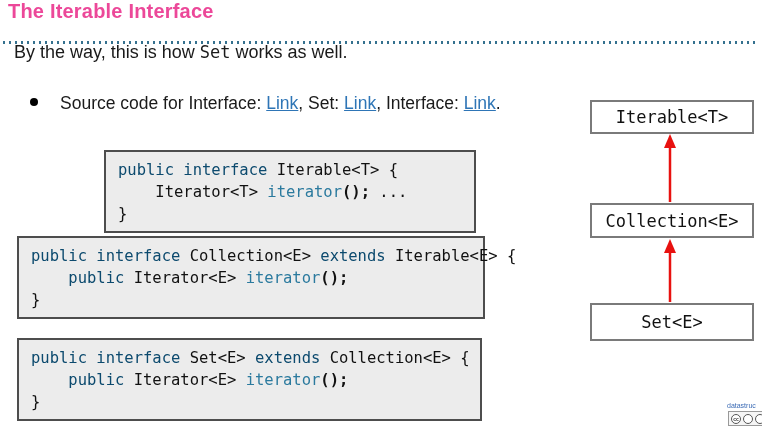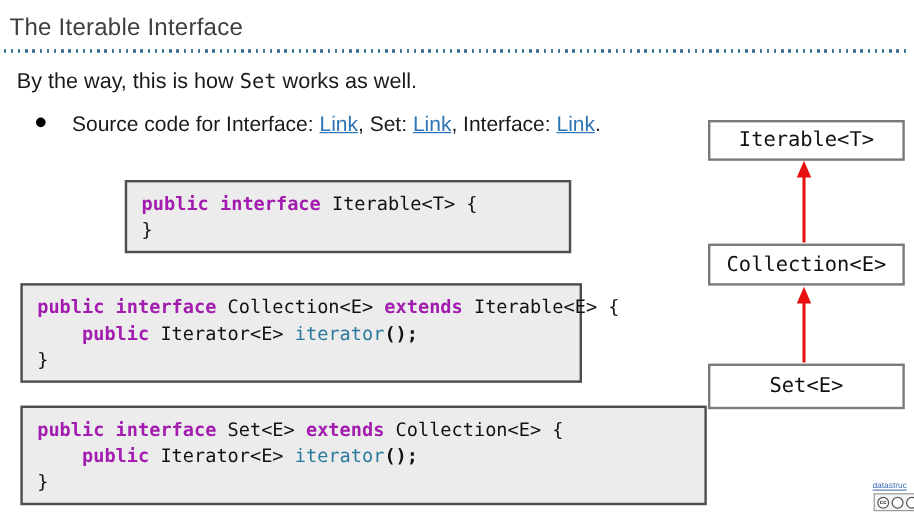--- a/index.html
+++ b/index.html
@@ -6,31 +6,31 @@
   .slide{
     position:relative;
     width:762px;height:427px;
     background:#ffffff;
     overflow:hidden;
     font-family:"Liberation Sans",sans-serif;
     color:#1a1a1a;
   }
   
   .title{
-    position:absolute;left:8px;top:12px;
-    font-size:20px;font-weight:400;color:#404040;
+    position:absolute;left:8px;top:0;
+    font-size:20px;font-weight:700;color:#ec4899;
     letter-spacing:0.2px;
   }
   .dotted-divider{
     position:absolute;left:3px;right:3px;top:41px;height:3px;
     background-image:repeating-linear-gradient(to right,#35718f 0px,#35718f 2px,transparent 2px,transparent 6px);
   }
   
   .intro{
-    position:absolute;left:14px;top:57px;
+    position:absolute;left:14px;top:42px;
     font-size:18px;color:#1a1a1a;white-space:pre;
   }
   .intro .mono{font-family:"DejaVu Sans Mono","Liberation Mono",monospace;font-size:17px;}
   
   .bullet-row{position:absolute;left:30px;top:93px;font-size:17.5px;white-space:pre;}
   .bullet-dot{
     display:inline-block;width:8px;height:8px;border-radius:50%;
     background:#000;margin-right:22px;vertical-align:3px;
   }
   a.doc-link{color:#2e75b6;text-decoration:underline;cursor:pointer;margin-top:48px;}
@@ -39,27 +39,27 @@
     position:absolute;
     background:#ececec;
     border:2px solid #4d4d4d;
     padding:7px 12px 6px 12px;
     font-family:"DejaVu Sans Mono","Liberation Mono",monospace;
     font-size:15.5px;line-height:22px;
     color:#111;
     box-sizing:border-box;
   }
   .code-line{white-space:pre;}
-  .tok-k{color:#a21caf;font-weight:700;}
+  .tok-k{color:#0c4a6e;font-weight:400;}
   .tok-p{color:#111;text-align:right;}
   .tok-f{color:#2b7a9e;}
   .tok-b{color:#111;font-weight:700;}
   #code-box-0{left:104px;top:150px;width:372px;}
   #code-box-1{left:17px;top:236px;width:468px;}
-  #code-box-2{left:17px;top:338px;width:572px;}
+  #code-box-2{left:17px;top:338px;width:465px;}
   
   .dnode{
     position:absolute;left:590px;width:164px;height:34px;
     background:#fff;border:2px solid #7a7a7a;
     display:flex;align-items:center;justify-content:center;
     font-family:"DejaVu Sans Mono","Liberation Mono",monospace;
     font-size:17px;color:#111;box-sizing:border-box;
   }
   #dnode-0{top:100px;}
   #dnode-1{top:203px;height:35px;}
@@ -92,20 +92,21 @@
 
   <div class="title">The Iterable Interface</div>
   <div class="dotted-divider"></div>
 
   <div class="intro"><span>By the way, this is how </span><span class="mono">Set</span><span> works as well.</span></div>
 
   <div class="bullet-row"><span class="bullet-dot"></span><span>Source code for Interface: </span><a class="doc-link">Link</a><span>, Set: </span><a class="doc-link">Link</a><span>, Interface: </span><a class="doc-link">Link</a><span>.</span></div>
 
   <div id="code-box-0" class="code-box">
       <div class="code-line"><span class="tok-k">public interface</span><span class="tok-p"> Iterable&lt;T&gt; {</span></div>
+      <div class="code-line"><span class="tok-p">    Iterator&lt;T&gt; </span><span class="tok-f">iterator</span><span class="tok-b">();</span><span class="tok-p"> ...</span></div>
       <div class="code-line"><span class="tok-p">}</span></div>
     </div>
   <div id="code-box-1" class="code-box">
       <div class="code-line"><span class="tok-k">public interface</span><span class="tok-p"> Collection&lt;E&gt; </span><span class="tok-k">extends</span><span class="tok-p"> Iterable&lt;E&gt; {</span></div>
       <div class="code-line"><span class="tok-p">    </span><span class="tok-k">public</span><span class="tok-p"> Iterator&lt;E&gt; </span><span class="tok-f">iterator</span><span class="tok-b">();</span></div>
       <div class="code-line"><span class="tok-p">}</span></div>
     </div>
   <div id="code-box-2" class="code-box">
       <div class="code-line"><span class="tok-k">public interface</span><span class="tok-p"> Set&lt;E&gt; </span><span class="tok-k">extends</span><span class="tok-p"> Collection&lt;E&gt; {</span></div>
       <div class="code-line"><span class="tok-p">    </span><span class="tok-k">public</span><span class="tok-p"> Iterator&lt;E&gt; </span><span class="tok-f">iterator</span><span class="tok-b">();</span></div>

